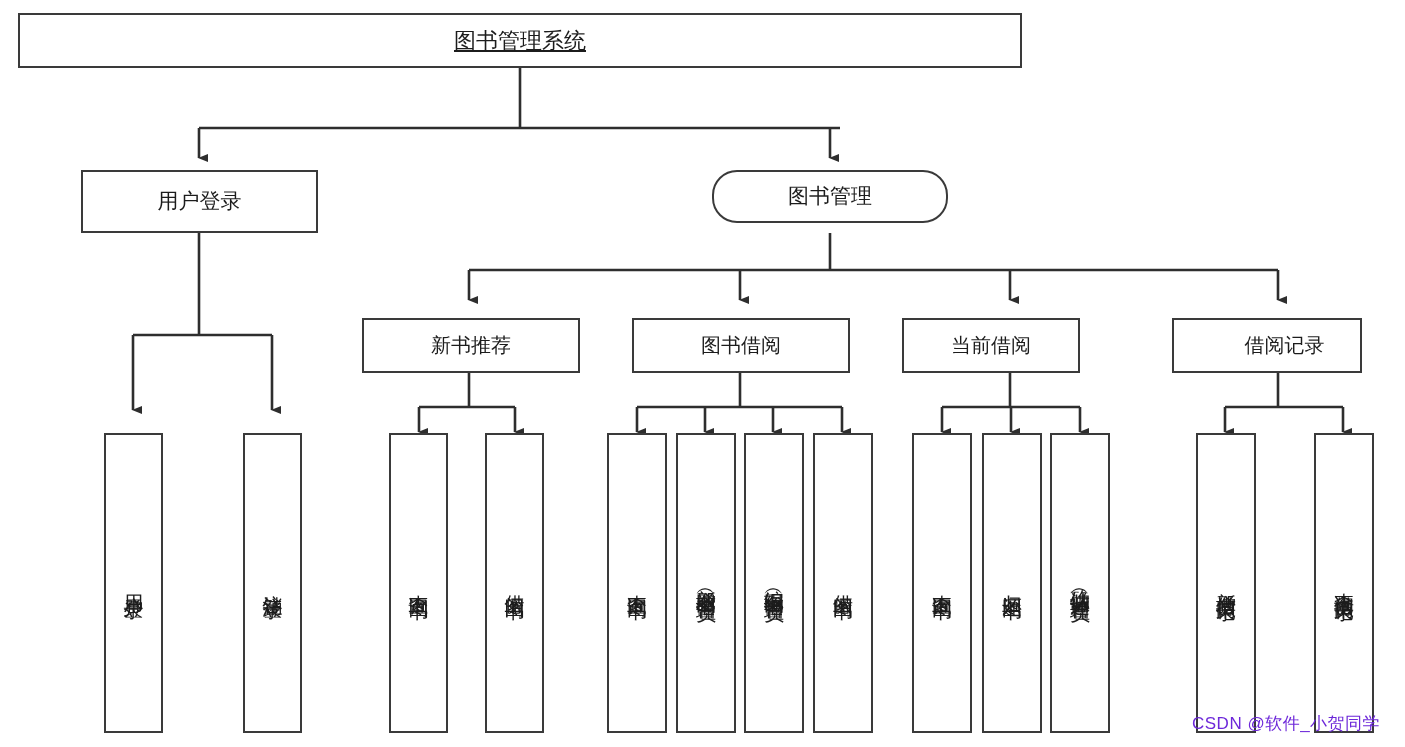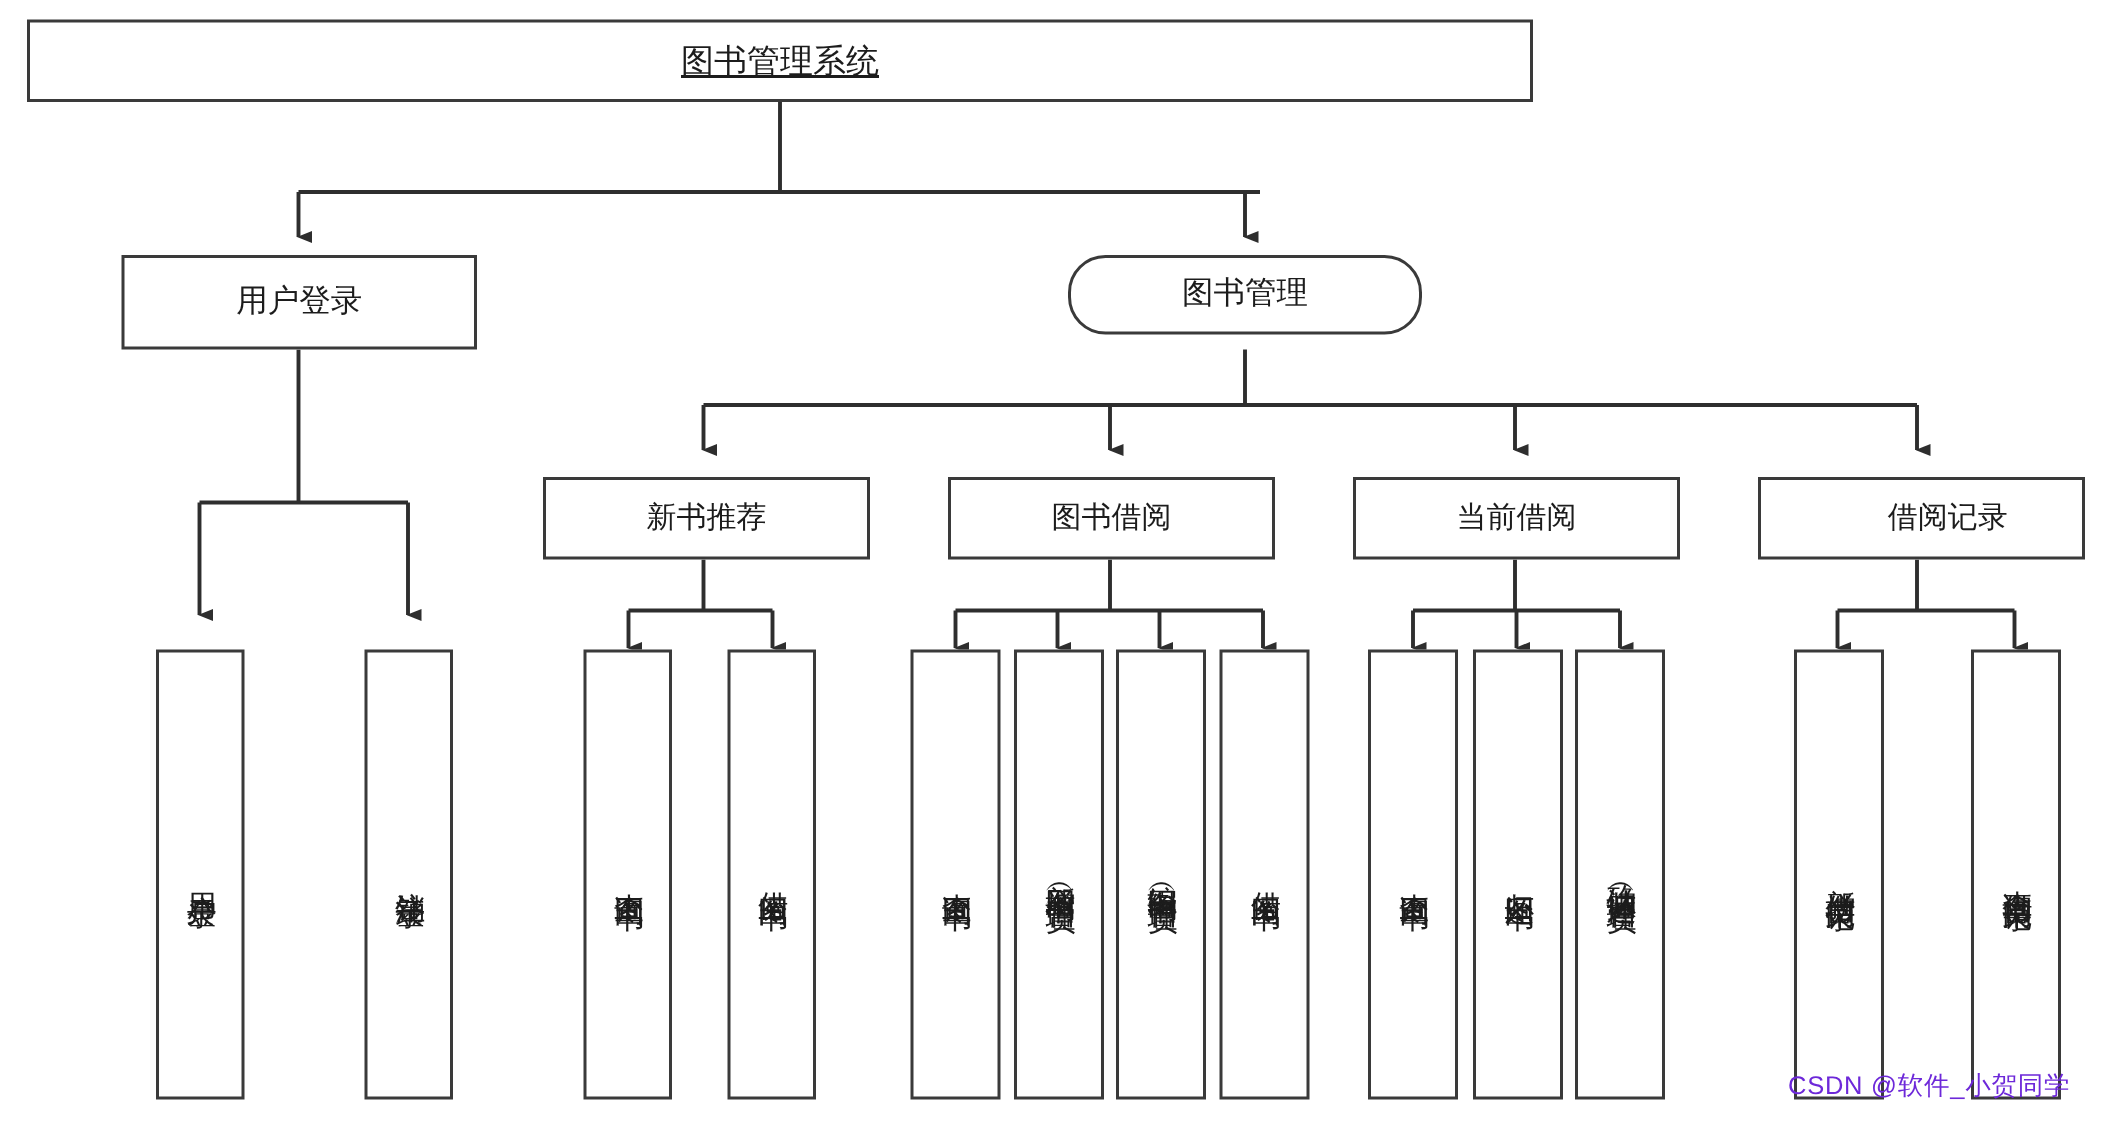--- a/index.html
+++ b/index.html
@@ -134,24 +134,24 @@
   <div class="node node-l2" style="left:712px; top:170px; width:236px; height:53px;border-radius:25px;">
     <span class="node-label">图书管理</span>
   </div>
 
   <div class="node node-l3" style="left:632px; top:318px; width:218px; height:55px;">
     <span class="node-label">图书借阅</span>
   </div>
   <div class="node node-l3" style="left:362px; top:318px; width:218px; height:55px;">
     <span class="node-label">新书推荐</span>
   </div>
-  <div class="node node-l3" style="left:902px; top:318px; width:218px; height:55px;">
+  <div class="node node-l3" style="left:902px; top:318px; width:178px; height:55px;">
     <span class="node-label">当前借阅</span>
   </div>
-  <div class="node node-l3" style="left:1172px; top:318px; width:218px; height:55px;padding-left:35px;">
+  <div class="node node-l3" style="left:1172px; top:318px; width:190px; height:55px;padding-left:35px;">
     <span class="node-label">借阅记录</span>
   </div>
 
   <div class="node node-leaf" style="left:104px; top:433px; width:59px; height:300px;">
     <span class="node-label">用户登录</span>
   </div>
   <div class="node node-leaf" style="left:243px; top:433px; width:59px; height:300px;">
     <span class="node-label">注销登录</span>
   </div>
 

